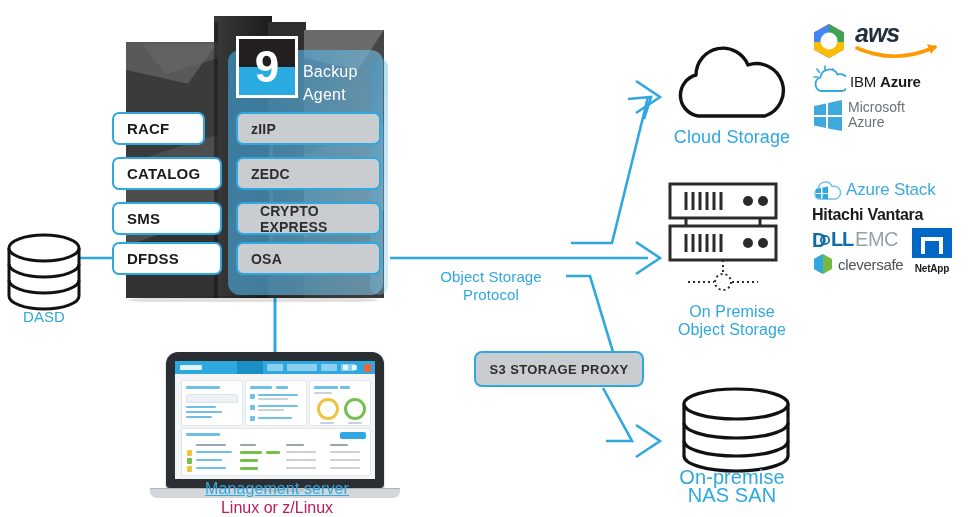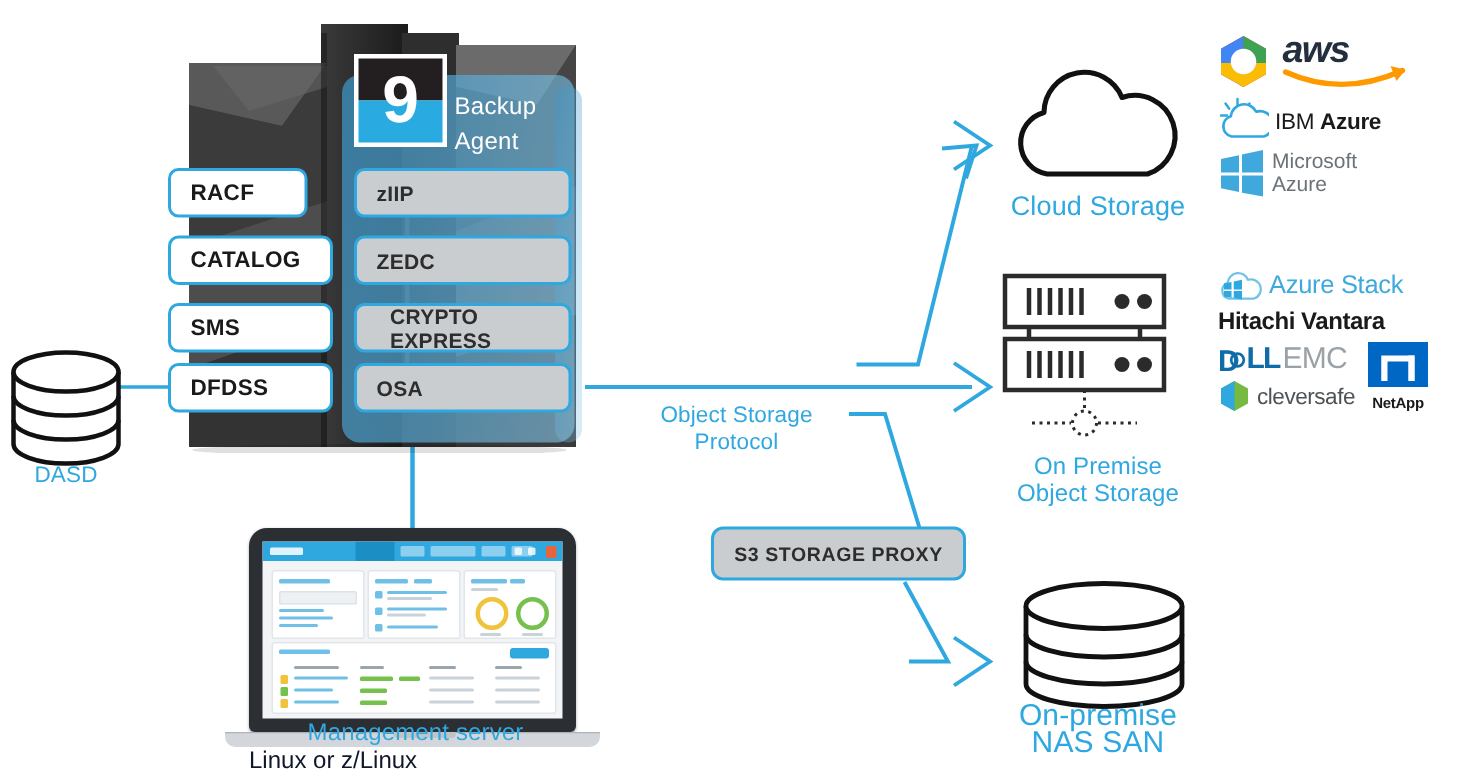--- a/index.html
+++ b/index.html
@@ -9,21 +9,21 @@
     overflow:hidden;position:relative;
   }
   .stage{position:absolute;left:0;top:0;width:980px;height:517px;}
   .abs{position:absolute;}
 
   
   .blue-label{
     color:#2fa8e0;font-size:15px;line-height:18px;text-align:center;
     letter-spacing:.1px;
   }
-  .dark-label{color:#0f172a;font-size:15px;line-height:18px;}
+  .dark-label{color:#be185d;font-size:15px;line-height:18px;text-align:center;}
 
   
   .cyl{position:absolute;}
   .cyl svg{display:block;}
 
   
   .pill{
     position:absolute;height:33px;border:2px solid #2fa8e0;border-radius:7px;
     background:#ffffff;display:flex;align-items:center;
     box-sizing:border-box;padding-left:13px;
@@ -297,21 +297,21 @@
           <div class="ln blue" style="left:14px;top:38px;width:30px;height:2px;"></div>
           <div class="ln green" style="left:58px;top:38px;width:18px;height:2.5px;"></div>
           <div class="ln" style="left:104px;top:38px;width:30px;height:2px;"></div>
           <div class="ln" style="left:148px;top:38px;width:30px;height:2px;"></div>
         </div>
       </div>
     </div>
     <div class="lp-base"></div>
     <div class="lp-notch"></div>
   </div>
-  <div class="abs blue-label" style="left:166px;top:480px;width:222px;font-size:16px;">Management server</div>
+  <div class="abs blue-label" style="left:166px;top:480px;width:222px;font-size:16px;text-decoration:underline;">Management server</div>
   <div class="abs dark-label" style="left:166px;top:499px;width:222px;font-size:16px;">Linux or z/Linux</div>
 
   <svg class="abs" style="left:668px;top:44px;" width="126" height="78">
     <path d="M30 72 a21 21 0 0 1 -2 -41 a27 27 0 0 1 52 -10 a23 23 0 0 1 17 51 z" fill="#ffffff" stroke="#111111" stroke-width="3.4" stroke-linejoin="round"></path>
   </svg>
   <div class="abs blue-label" style="left:652px;top:128px;width:160px;font-size:18px;">Cloud Storage</div>
 
   <svg class="abs" style="left:810px;top:22px;" width="38" height="38">
     <polygon points="19,2 34,10.5 34,27.5 19,36 4,27.5 4,10.5" fill="#ea4335"></polygon>
     <path d="M19 2 L4 10.5 L4 27.5 L19 36 Z" fill="#4285f4"></path>

